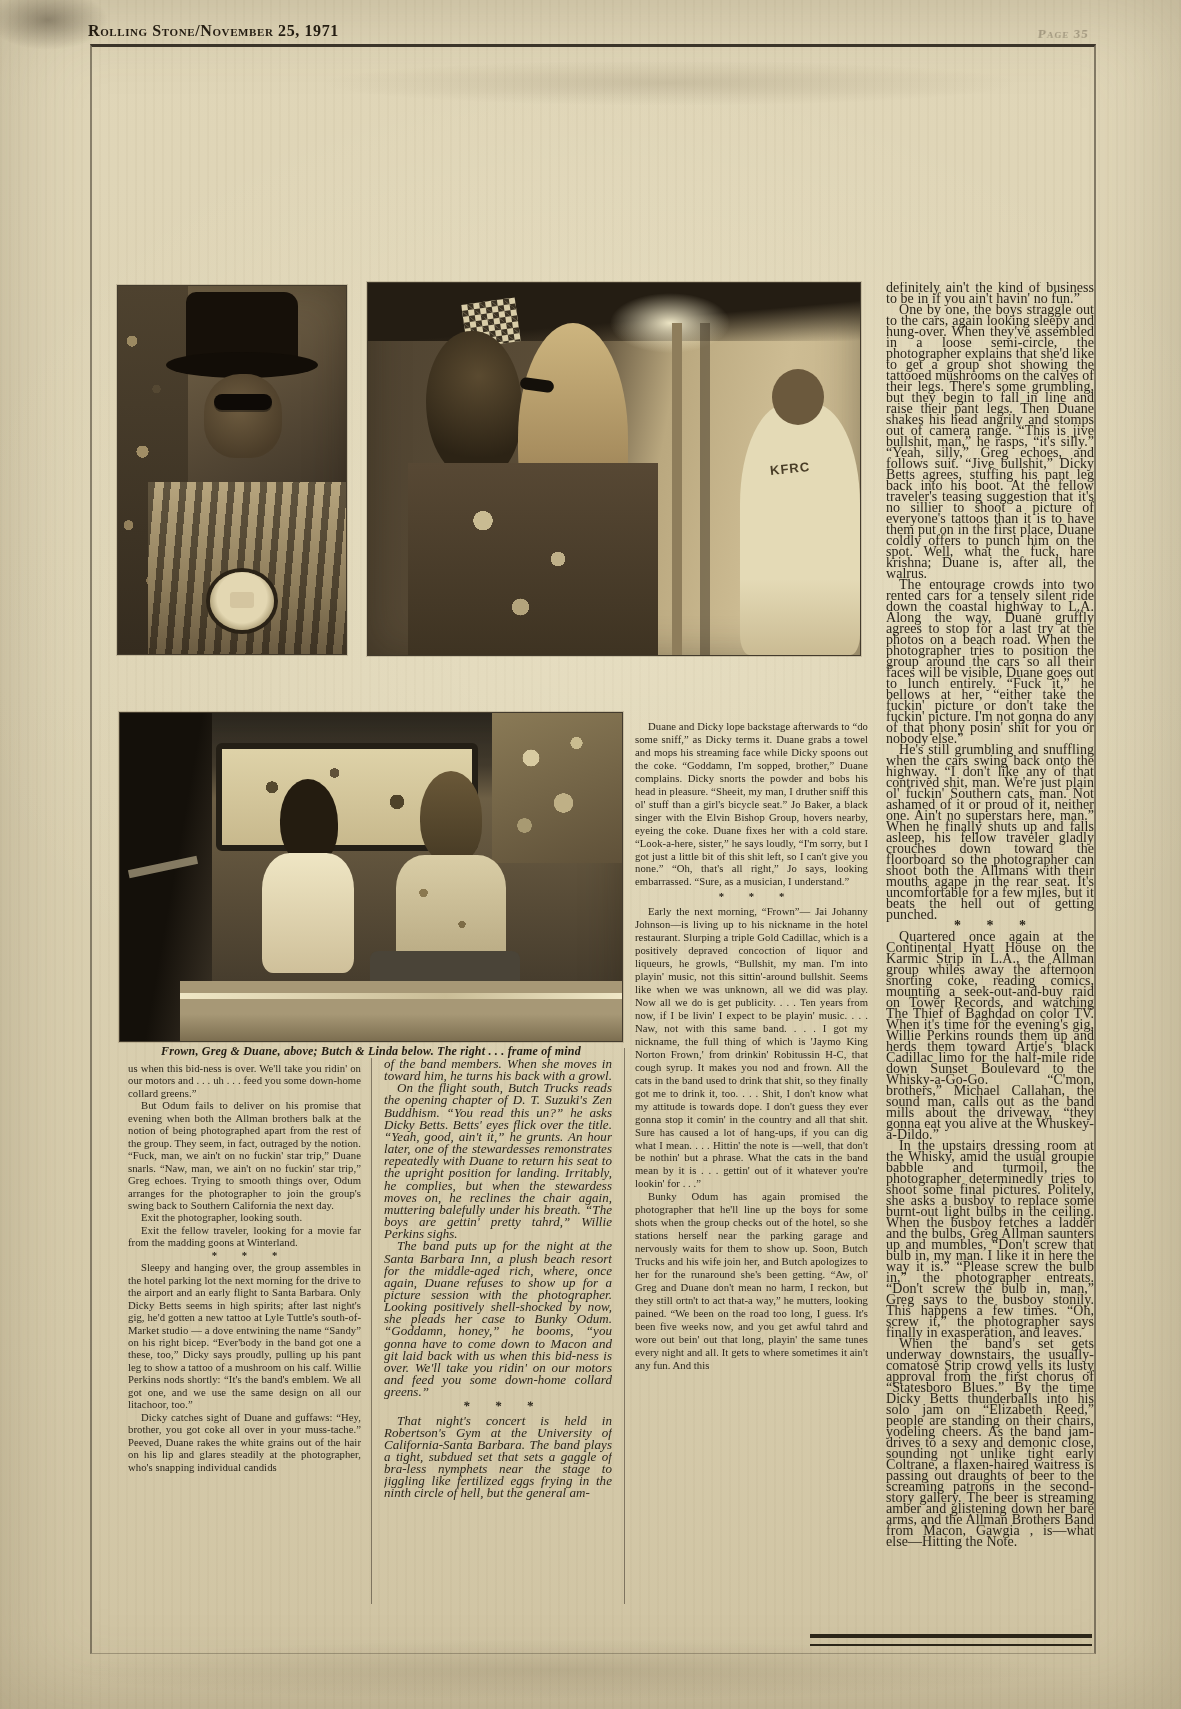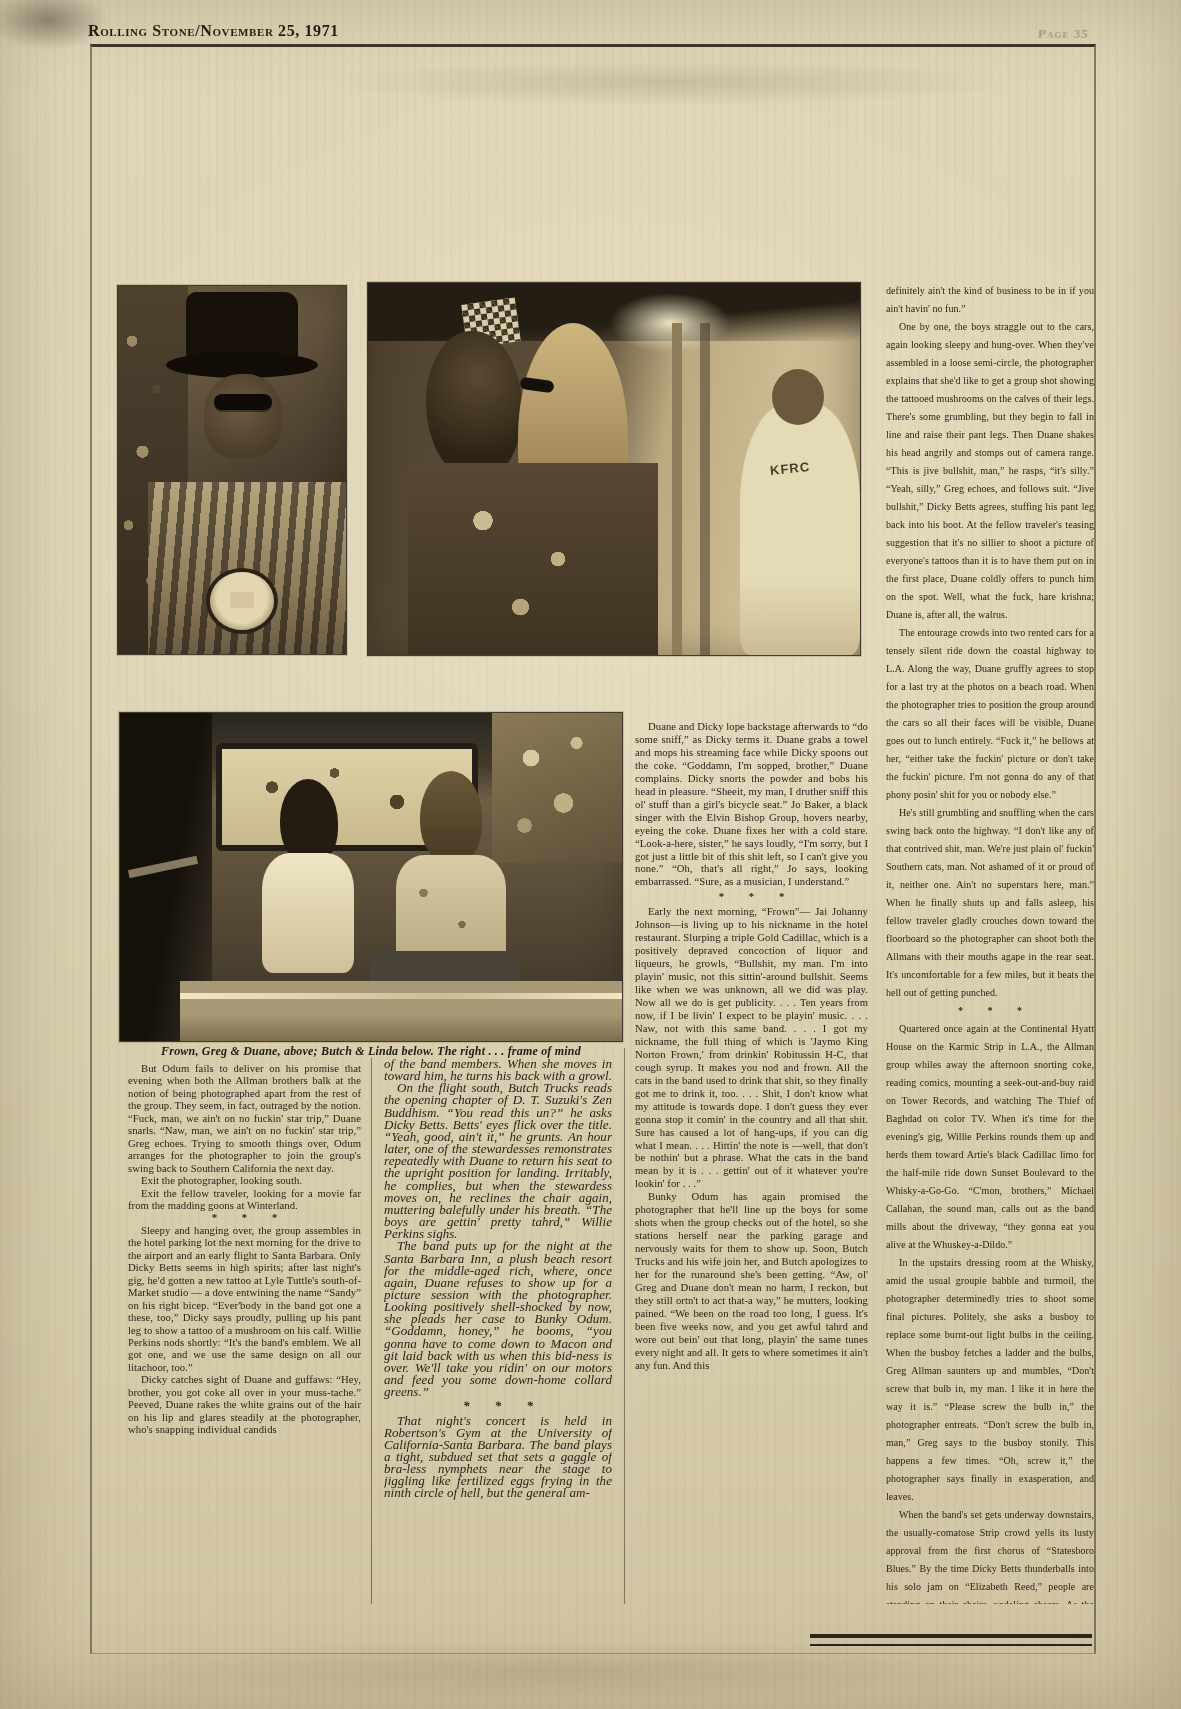--- a/index.html
+++ b/index.html
@@ -133,21 +133,21 @@
   .col p{margin:0;text-align:justify;text-indent:13px;font-size:10.7px;letter-spacing:.05px;}
   .col p.cont{text-indent:0;}
   .col p.sep{text-align:center;text-indent:0;font-weight:bold;word-spacing:22px;}
   .c1{left:128px;top:1062px;width:233px;height:540px;}
   .c1 p{line-height:12.45px;}
   .c2{left:384px;top:1058px;width:228px;height:546px;}
   .c2 p{line-height:12.15px;font-size:13px;font-style:italic;}
   .c3{left:635px;top:720px;width:233px;height:884px;}
   .c3 p{line-height:12.95px;}
   .c4{left:886px;top:282px;width:208px;height:1322px;}
-  .c4 p{line-height:18px;font-size:10px;}
+  .c4 p{line-height:11px;font-size:14px;}
   .c2 p.sep,.c3 p.sep{padding:2px 0;}
 
   .vrule{position:absolute;width:1px;background:rgba(58,50,38,.55);}
   .vr1{left:371px;top:1058px;height:546px;}
   .vr2{left:624px;top:1048px;height:556px;}
 
   .end-rule{
     position:absolute;left:810px;top:1634px;width:282px;height:6px;
     border-top:4px solid #2c2619;border-bottom:2px solid #2c2619;
   }
@@ -200,20 +200,21 @@
     <div class="ab p3-butch-hair"></div>
     <div class="ab p3-butch-shirt"></div>
     <div class="ab p3-jeans"></div>
     <div class="ab p3-tailgate"></div>
     <div class="ab p3-chrome"></div>
   </div>
 
   <div class="caption">Frown, Greg &amp; Duane, above; Butch &amp; Linda below. The right . . . frame of mind</div>
 
   <div class="col c1">
+    <p class="cont">us when this bid-ness is over. We'll take you ridin' on our motors and . . . uh . . . feed you some down-home collard greens.”</p>
     <p>But Odum fails to deliver on his promise that evening when both the Allman brothers balk at the notion of being photographed apart from the rest of the group. They seem, in fact, outraged by the notion. “Fuck, man, we ain't on no fuckin' star trip,” Duane snarls. “Naw, man, we ain't on no fuckin' star trip,” Greg echoes. Trying to smooth things over, Odum arranges for the photographer to join the group's swing back to Southern California the next day.</p>
     <p>Exit the photographer, looking south.</p>
     <p>Exit the fellow traveler, looking for a movie far from the madding goons at Winterland.</p>
     <p class="sep">* * *</p>
     <p>Sleepy and hanging over, the group assembles in the hotel parking lot the next morning for the drive to the airport and an early flight to Santa Barbara. Only Dicky Betts seems in high spirits; after last night's gig, he'd gotten a new tattoo at Lyle Tuttle's south-of-Market studio — a dove entwining the name “Sandy” on his right bicep. “Ever'body in the band got one a these, too,” Dicky says proudly, pulling up his pant leg to show a tattoo of a mushroom on his calf. Willie Perkins nods shortly: “It's the band's emblem. We all got one, and we use the same design on all our litachoor, too.”</p>
     <p>Dicky catches sight of Duane and guffaws: “Hey, brother, you got coke all over in your muss-tache.” Peeved, Duane rakes the white grains out of the hair on his lip and glares steadily at the photographer, who's snapping individual candids</p>
   </div>
 
   <div class="col c2">
     <p class="cont">of the band members. When she moves in toward him, he turns his back with a growl.</p>

